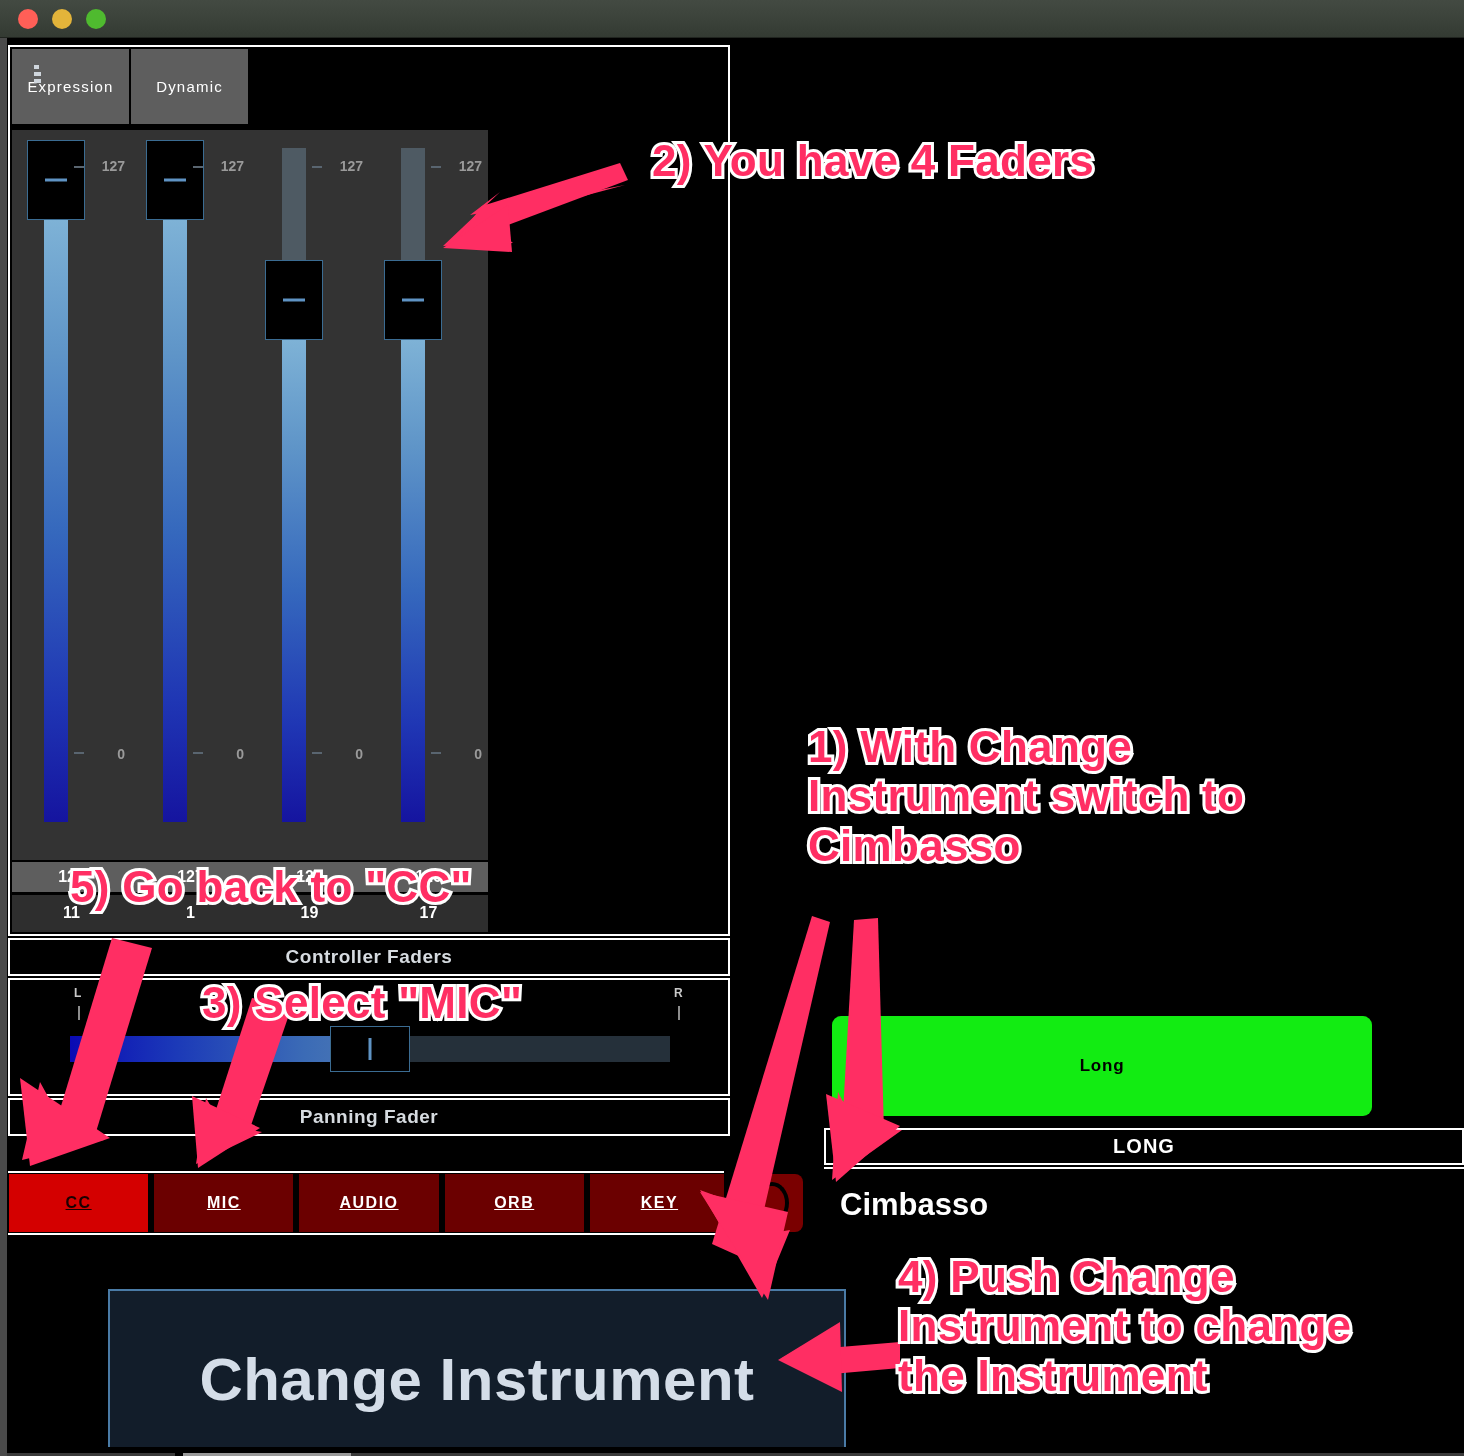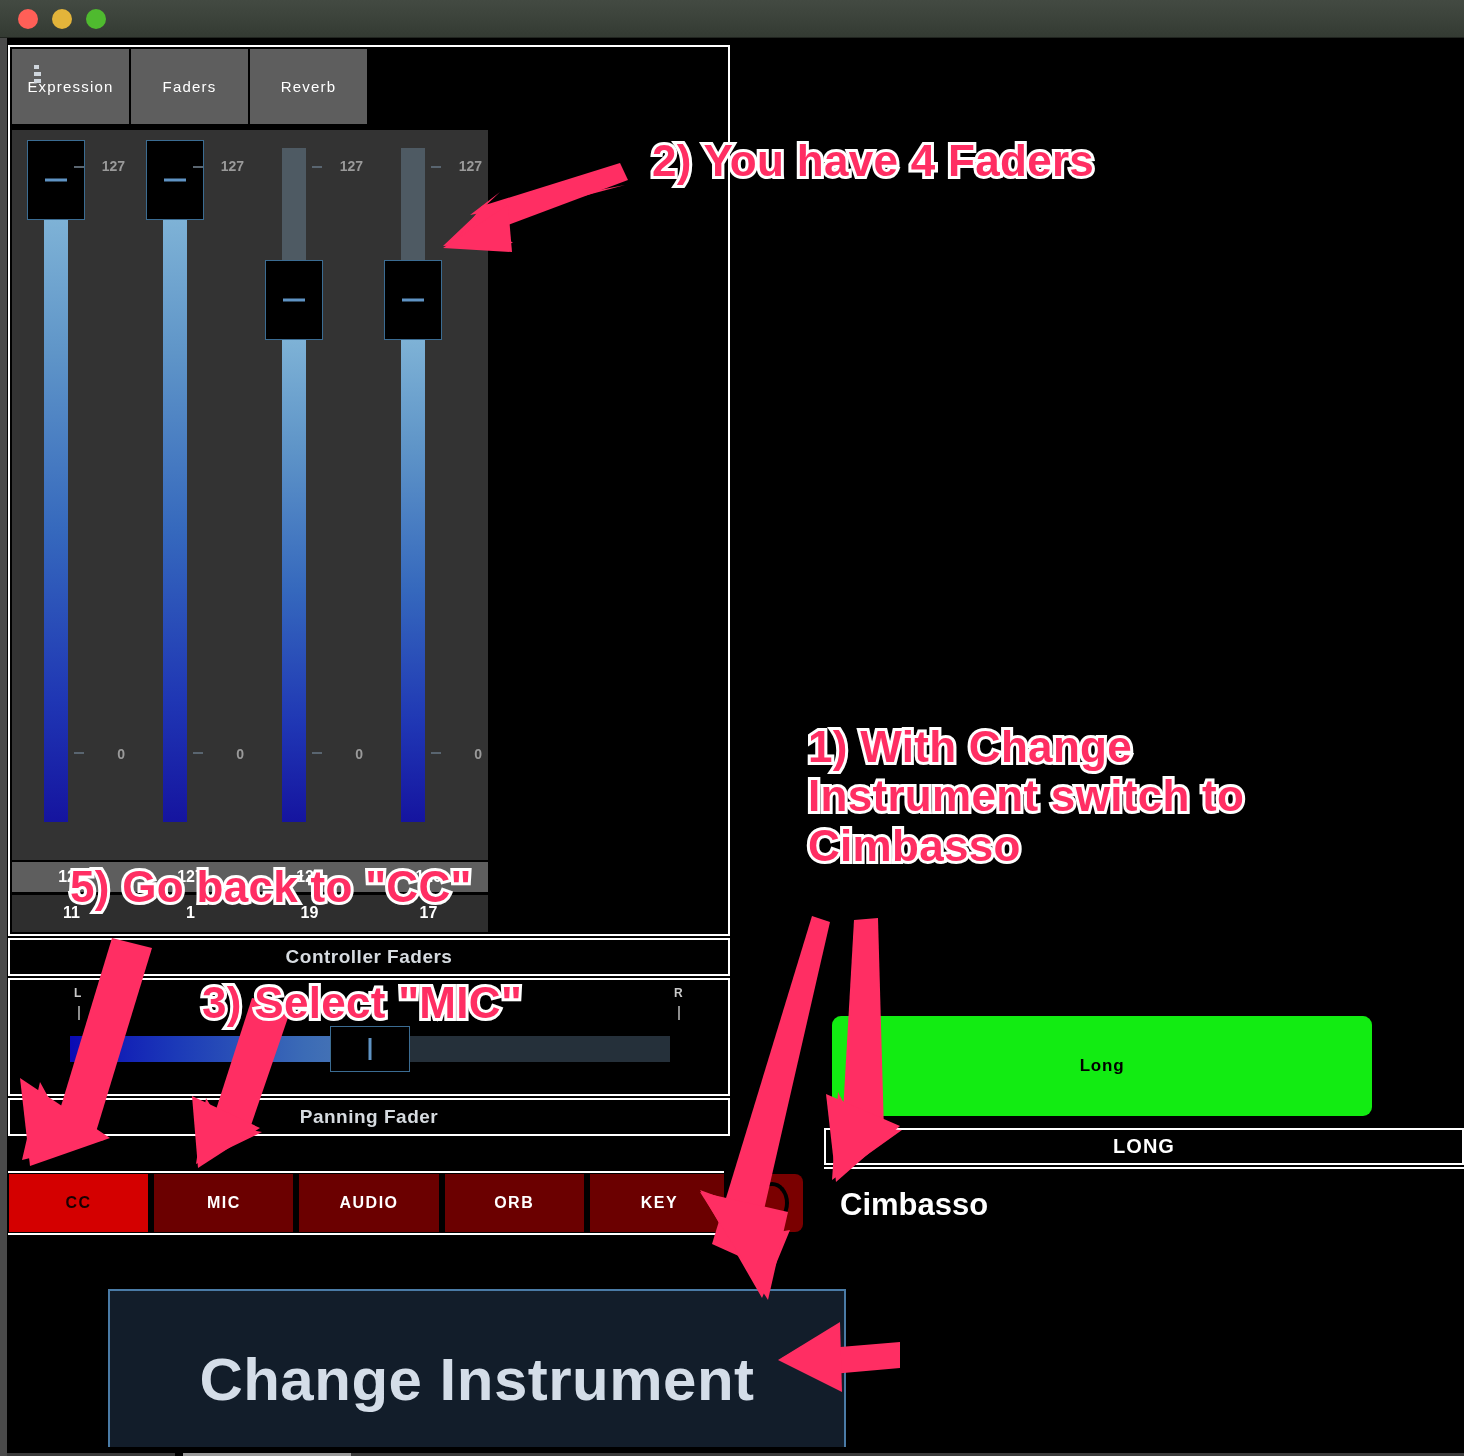--- a/index.html
+++ b/index.html
@@ -108,21 +108,21 @@
     content:""; position:absolute; left:50%; top:50%; transform:translate(-50%,-50%);
     width:3px; height:22px; background:#5f93c4;
   }
 
   
   .tabrow { position:absolute; left:8px; top:1133px; width:722px; height:64px; display:flex; gap:4px;
             background:#000; border-top:2px solid #fff; border-bottom:2px solid #fff; }
   .tab {
     flex:1; display:flex; align-items:center; justify-content:center;
     color:#ffffff; font-size:16px; font-weight:700; letter-spacing:1.5px;
-    background:#6b0000; border:1px solid #000;
+    background:#6b0000; border:1px solid #000;text-decoration:underline;
   }
   .tab.active { background:#d40000; color:#1a0000; }
 
   .knob-cell {
     position:absolute; left:724px; top:1133px; width:96px; height:64px;
     background:#000; display:flex; align-items:center; justify-content:center;
   }
   .knob { width:62px; height:58px; border-radius:8px; background:#7a0000; position:relative; }
   .knob:after {
     content:""; position:absolute; left:50%; top:50%; transform:translate(-50%,-50%);
@@ -207,40 +207,37 @@
               <span class="tick-dash" style="left:62px; bottom:178px;"></span>
               <span class="tick-bot" style="bottom:170px;">0</span>
               <div class="fvals">
                 <div class="fval-top">127</div>
                 <div class="fval-bot">11</div>
               </div>
             </div>
           </div>
           <div class="fcol">
             <div class="fhead">
-              <span class="fhead-label">Faders</span>
+              <span class="fhead-label">Dynamic</span>
             </div>
             <div class="ftrack-area">
               <div class="track"></div>
               <div class="fill" style="height:602px;"></div>
               <div class="handle" style="top:10px;"></div>
               <span class="tick-dash" style="left:62px; top:36px;"></span>
               <span class="tick-top" style="top:28px;">127</span>
               <span class="tick-dash" style="left:62px; bottom:178px;"></span>
               <span class="tick-bot" style="bottom:170px;">0</span>
               <div class="fvals">
                 <div class="fval-top">127</div>
                 <div class="fval-bot">1</div>
               </div>
             </div>
           </div>
           <div class="fcol">
-            <div class="fhead">
-              <span class="fhead-label">Reverb</span>
-            </div>
             <div class="ftrack-area">
               <div class="track"></div>
               <div class="fill" style="height:482px;"></div>
               <div class="handle" style="top:130px;"></div>
               <span class="tick-dash" style="left:62px; top:36px;"></span>
               <span class="tick-top" style="top:28px;">127</span>
               <span class="tick-dash" style="left:62px; bottom:178px;"></span>
               <span class="tick-bot" style="bottom:170px;">0</span>
               <div class="fvals">
                 <div class="fval-top">120</div>
@@ -352,15 +349,18 @@
       <polygon points="900,1342 828,1348 832,1374 900,1368"></polygon>
       <polygon points="778,1360 840,1322 842,1392"></polygon>
     </g>
   </svg>
 
   <div class="anno big" style="left:652px; top:136px;">2) You have 4 Faders</div>
   <div class="anno big" style="left:808px; top:722px; white-space:pre-line;">1) With Change
 Instrument switch to
 Cimbasso</div>
   <div class="anno big" style="left:202px; top:978px;">3) Select "MIC"</div>
+  <div class="anno big" style="left:898px; top:1252px; white-space:pre-line;">4) Push Change
+Instrument to change
+the Instrument</div>
   <div class="anno big" style="left:70px; top:862px;">5) Go back to "CC"</div>
 
 </div>
 
 </body></html>

